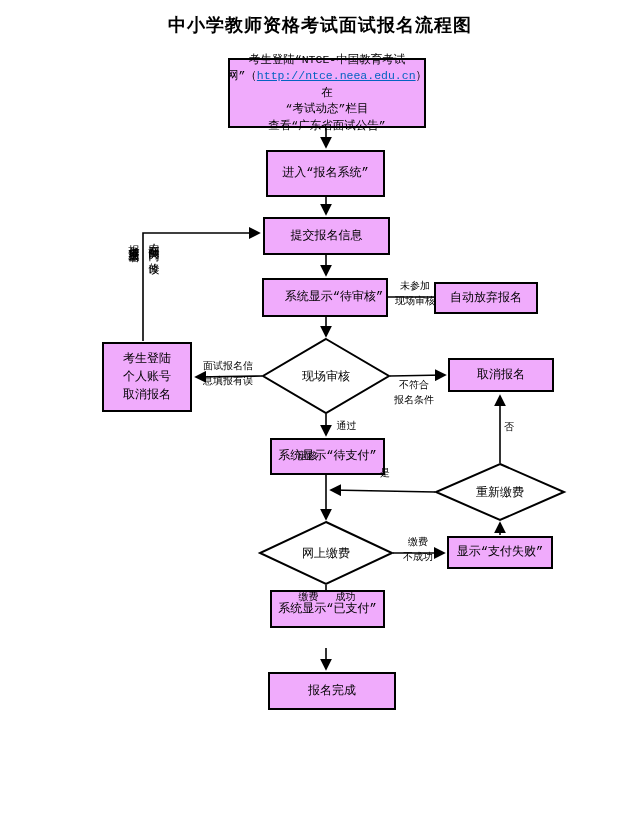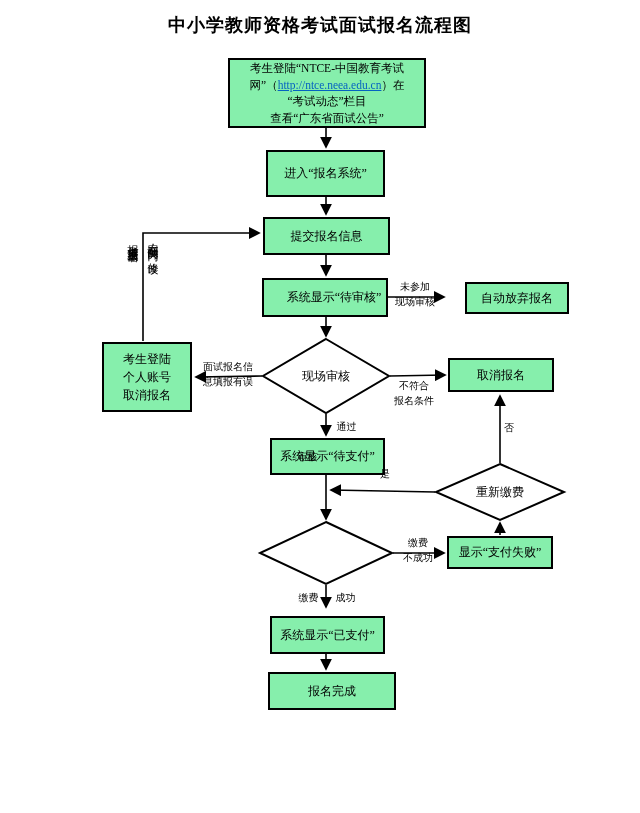--- a/index.html
+++ b/index.html
@@ -1,29 +1,29 @@
 <!DOCTYPE html>
 <html><head>
 <meta charset="utf-8">
 <style>
   * { margin:0; padding:0; box-sizing:border-box; }
   html,body { background:#ffffff; }
   .page {
     position:relative; width:640px; height:767px; background:#ffffff;
-    font-family:Liberation Serif, serif; color:#000;
+    font-family:Liberation Mono, monospace; color:#000;
     overflow:hidden;
     border-radius:17px;
   }
   .title {
     position:absolute; left:0; top:13px; width:640px; text-align:center;
     font-size:18px; font-weight:bold; letter-spacing:1px;
   }
   svg.connectors { position:absolute; left:0; top:0; width:640px; height:813px; }
   .box {
-    position:absolute; border:2px solid #000; background:#86efac;
+    position:absolute; border:2px solid #000; background:#f0abfc;
     display:flex; flex-direction:column; align-items:center; justify-content:center;
     text-align:center; font-size:12px; line-height:17px;
   }
   .dlabel {
     position:absolute; display:flex; align-items:center; justify-content:center;
     text-align:center; font-size:12px;
   }
   .elabel { position:absolute; font-size:10px; line-height:15px; text-align:center; white-space:nowrap; }
   .vlabel {
     position:absolute; writing-mode:vertical-rl; font-size:11px; line-height:13px;
@@ -84,21 +84,21 @@
   </div>
 
   <div class="box" style="left:263px; top:217px; width:127px; height:38px;">
     <span>提交报名信息</span>
   </div>
 
   <div class="box" style="left:262px; top:278px; width:126px; height:39px;padding-left:18px;">
     <span>系统显示“待审核”</span>
   </div>
 
-  <div class="box" style="left:465px; top:282px; width:104px; height:32px;">
+  <div class="box" style="left:434px; top:282px; width:104px; height:32px;">
     <span>自动放弃报名</span>
   </div>
 
   <div class="dlabel" style="left:276px; top:362px; width:100px; height:28px;">
     <span>现场审核</span>
   </div>
 
   <div class="box" style="left:448px; top:358px; width:106px; height:34px;">
     <span>取消报名</span>
   </div>
@@ -110,26 +110,29 @@
   </div>
 
   <div class="box" style="left:270px; top:438px; width:115px; height:37px;">
     <span>系统显示“待支付”</span>
   </div>
 
   <div class="dlabel" style="left:450px; top:478px; width:100px; height:28px;">
     <span>重新缴费</span>
   </div>
 
+  <div class="dlabel" style="left:276px; top:539px; width:100px; height:28px;">
+    <span>网上缴费</span>
+  </div>
 
   <div class="box" style="left:447px; top:536px; width:106px; height:33px;">
     <span>显示“支付失败”</span>
   </div>
 
-  <div class="box" style="left:270px; top:616px; width:115px; height:38px;">
+  <div class="box" style="left:270px; top:590px; width:115px; height:38px;">
     <span>系统显示“已支付”</span>
   </div>
 
   <div class="box" style="left:268px; top:672px; width:128px; height:38px;">
     <span>报名完成</span>
   </div>
 
   <div class="elabel" style="left:391px; top:279px; width:48px;">
     <div>未参加</div>
     <div>现场审核</div>

